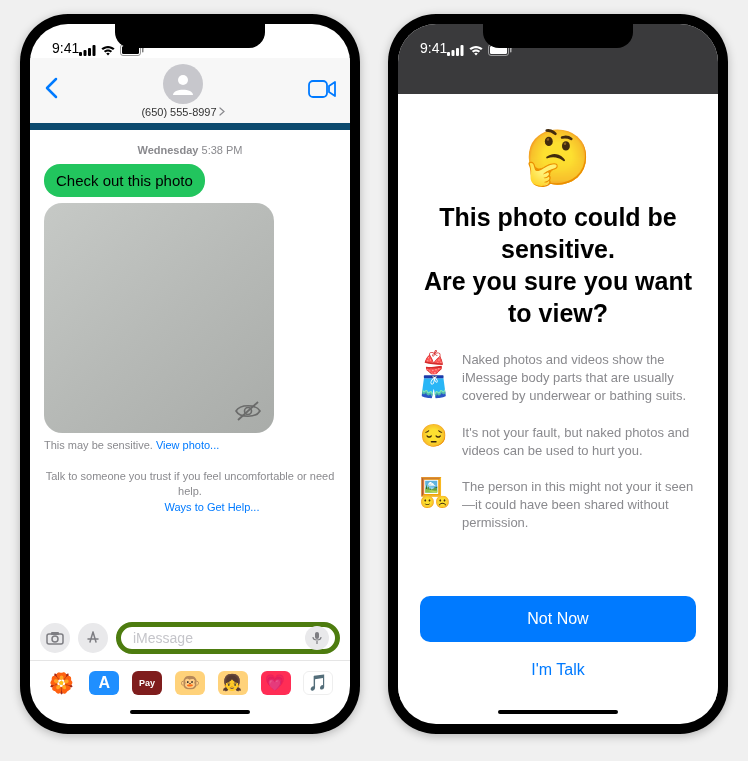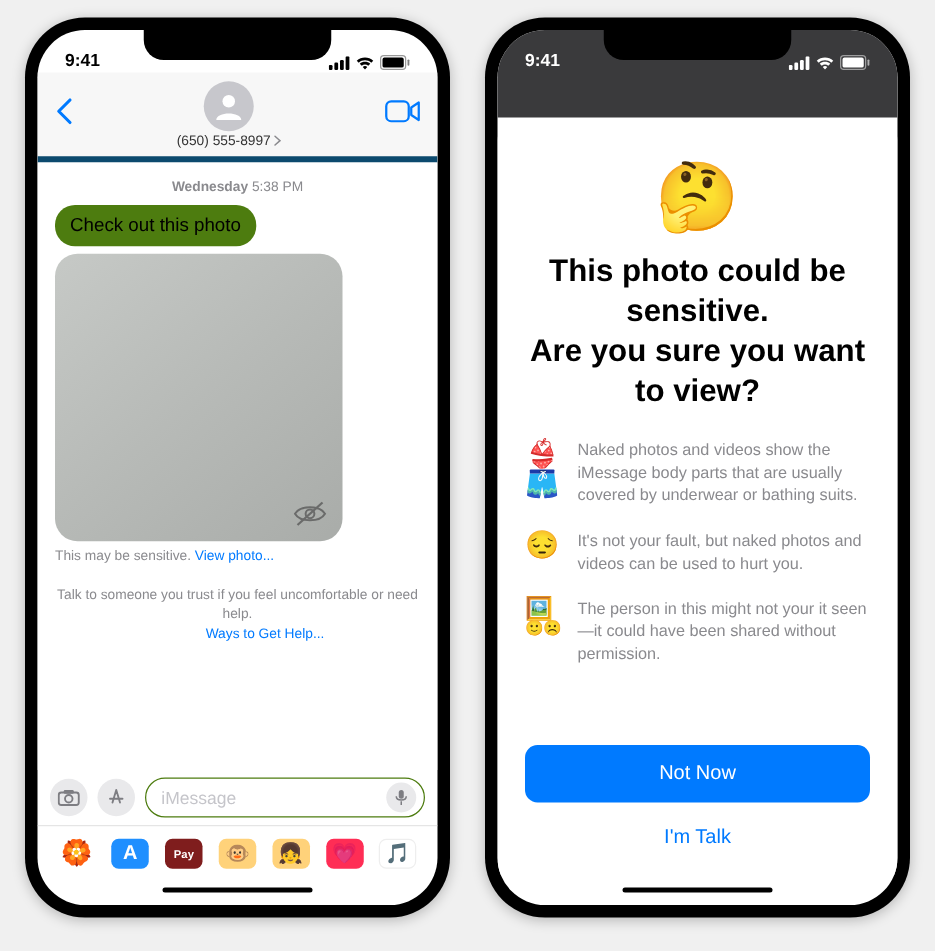--- a/index.html
+++ b/index.html
@@ -36,35 +36,34 @@
     background:#fff;
     border-radius:38px;
     overflow:hidden;
     display:flex;
     flex-direction:column;
     position:relative;
   }
   .status-bar {
     height:34px;
     display:flex;
-    justify-content:space-between;
     align-items:flex-end;
     padding:0 22px 2px 22px;
     font-size:14px;
-    font-weight:700;
+    font-weight:400;
   }
   .status-bar.dark { color:#fff;}
   .status-icons { display:flex; gap:4px; align-items:center;}
   .signal, .wifi, .battery { display:inline-block; }
   .signal svg, .wifi svg, .battery svg { display:block; }
 
   
   .msg-header {
     height:72px;
-    border-bottom:5px solid #0c4a6e;
+    border-bottom:7px solid #0c4a6e;
     display:flex;
     align-items:center;
     justify-content:space-between;
     padding:0 14px;
     background:#f7f7f7;
   }
   .back-chevron { color:#007aff; font-size:26px; font-weight:400; }
   .contact-center { display:flex; flex-direction:column; align-items:center; gap:2px;}
   .avatar {
     width:40px; height:40px;
@@ -79,21 +78,21 @@
     flex:1;
     background:#fff;
     padding:8px 14px;
     overflow:hidden;
     font-size:13px;
     color:#222;
   }
   .timestamp { text-align:center; font-size:11px; color:#8a8a8e; margin:6px 0 8px; }
   .timestamp span:first-child { font-weight:600; }
   .bubble {
-    background:#4d7c0f;
+    background:#22c55e;
     display:inline-block;
     padding:8px 12px;
     border-radius:16px;
     font-size:15px;
     color:#000;
     margin-bottom:6px;
     position:relative;
   }
   .sensitive-img {
     width:230px; height:230px;
@@ -116,21 +115,21 @@
     display:flex; align-items:center; gap:8px;
     padding:6px 10px;
   }
   .round-btn {
     width:30px; height:30px; border-radius:50%;
     background:#e9e9eb; display:flex; align-items:center; justify-content:center;
     color:#7d7d82;
   }
   .msg-input {
     flex:1; height:32px;
-    border:1px solid #4d7c0f;
+    border:5px solid #4d7c0f;
     border-radius:16px;
     display:flex; align-items:center; justify-content:space-between;
     padding:0 6px 0 12px;
     color:#c5c5ca;
     font-size:14px;
   }
   .mic-btn {
     width:24px;height:24px;border-radius:50%;
     background:#e9e9eb;display:flex;align-items:center;justify-content:center;
   }

